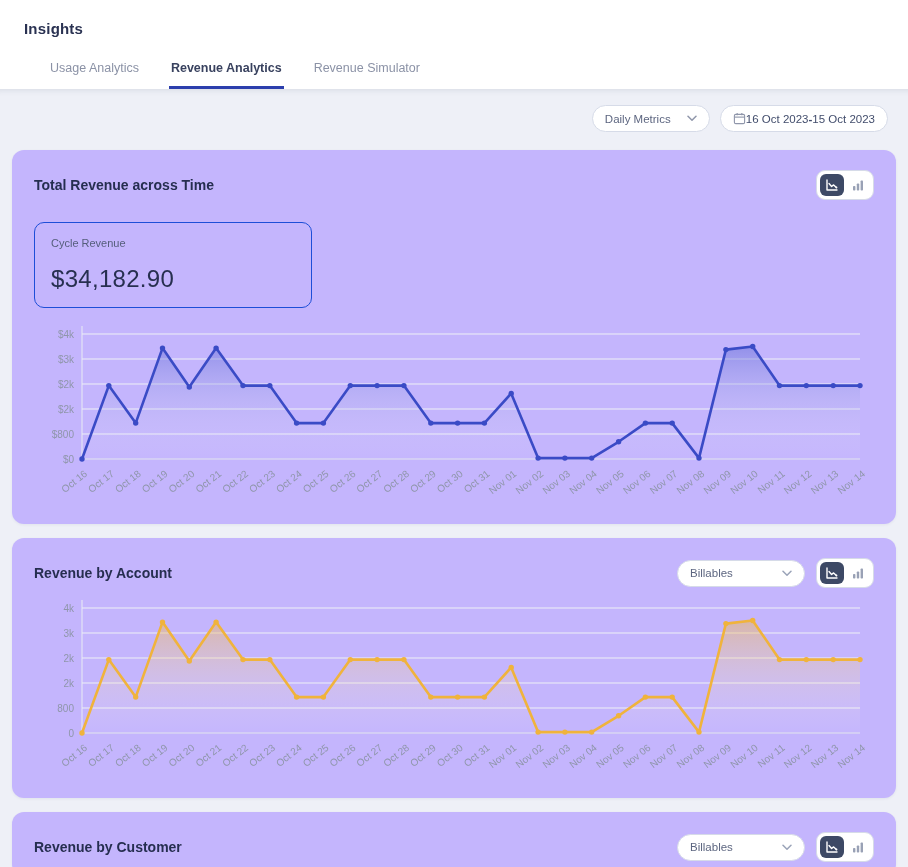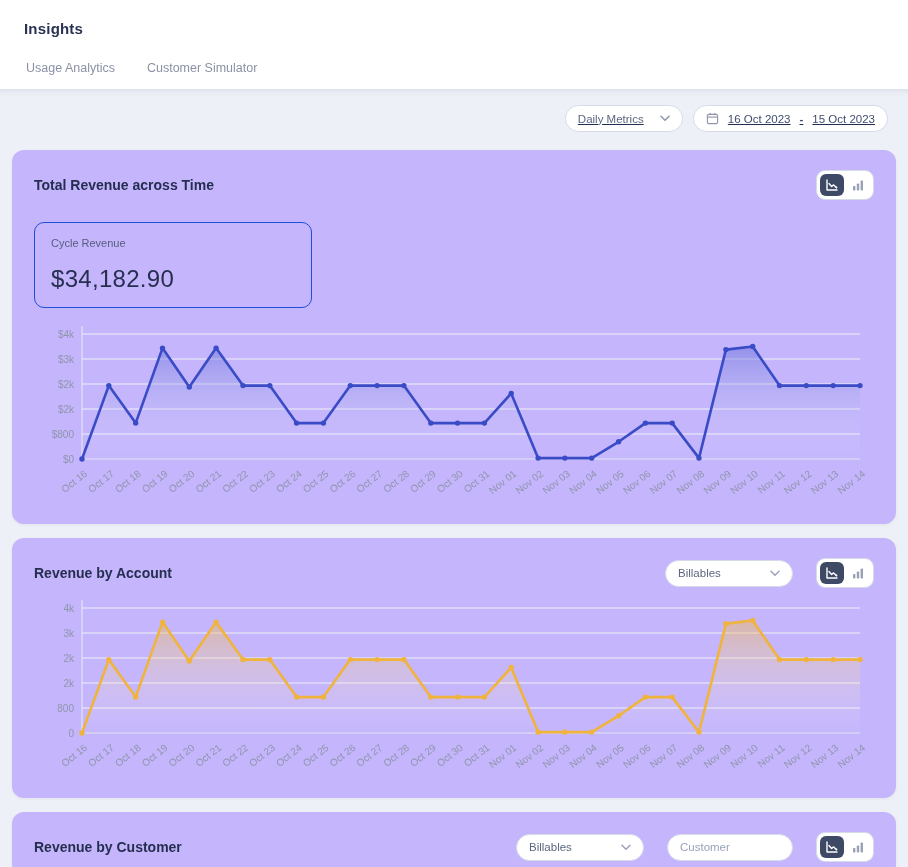--- a/index.html
+++ b/index.html
@@ -5,37 +5,37 @@
   * { box-sizing: border-box; margin: 0; padding: 0; }
   html,body { width: 908px; height: 867px; overflow: hidden; }
   body {
     font-family: "Liberation Sans", sans-serif;
     background: #eef0f7;
     color: #262e50;
   }
   
   .topbar { background:#ffffff; padding:20px 16px 0 24px; }
   .page-title { font-size:15px; font-weight:700; color:#2a3252; letter-spacing:.2px; }
-  .tabs { display:flex; gap:28px; margin-top:24px; }
+  .tabs { display:flex; gap:28px; margin-top:24px;margin-left:24px; }
   .tab { font-size:12.5px; color:#8b92a6; padding:0 2px 11px 2px; border-bottom:3px solid transparent; cursor:pointer; }
   .tab.active { color:#39425f; font-weight:700; border-bottom-color:#2c3fad; }
   
   .content { padding:14px 12px 0 12px; box-shadow: inset 0 7px 7px -7px rgba(30,40,80,.14); height:778px; }
-  .toolbar { display:flex; justify-content:flex-end; align-items:flex-end; gap:10px; margin:2px 8px 18px 0;text-decoration:underline; }
+  .toolbar { display:flex; justify-content:flex-end; align-items:flex-end; gap:10px; margin:2px 8px 18px 0; }
   .pill { display:inline-flex; align-items:center; background:#fff; border:1px solid #d6dbe8; border-radius:14px; height:27px; padding:0 12px; font-size:11.5px; }
   .select-pill { justify-content:space-between; color:#5d6680; }
   .toolbar .select-pill { width:118px; }
-  .date-pill { gap:9px; color:#424d6c; font-weight:500; }
+  .date-pill { color:#424d6c; font-weight:500; }
   .date-sep { color:#424d6c; font-weight:700; }
   .icon { display:inline-flex; align-items:center; justify-content:center; }
   
   .card { background:#c4b5fd; border-radius:12px; box-shadow:0 1px 3px rgba(25,33,61,.06); margin-bottom:14px; padding:20px 22px 14px 22px; }
   .card-head { display:flex; justify-content:space-between; align-items:center; }
   .card-title { font-size:14px; font-weight:700; color:#262e50; }
-  .controls { display:flex; align-items:center; gap:23px; }
+  .controls { display:flex; align-items:center; gap:11px; }
   .controls .select-pill { width:128px; }
   .input-pill { width:126px; color:#9aa3b8; }
   .input-pill input { border:none; outline:none; width:100%; font-size:11.5px; font-family:"Liberation Sans",sans-serif; color:#424d6c; background:transparent; }
   .input-pill input::placeholder { color:#9aa3b8; }
   
   .toggle { display:flex; align-items:center; gap:2px; border:1px solid #d6dbe8; border-radius:9px; background:#fff; padding:3px; }
   .toggle-seg { width:24px; height:22px; display:flex; align-items:center; justify-content:center; border-radius:6px; cursor:pointer; }
   .toggle-seg.selected { background:#3d4965; }
   
   .stat-box { width:278px; border:1px solid #1d4ed8; border-radius:10px; padding:14px 16px; margin:22px 0 12px 0; }
@@ -45,21 +45,22 @@
   .chart-wrap { margin-top:6px; }
   svg text { font-family:"Liberation Sans",sans-serif; font-size:10px; fill:#8f96aa; }
 </style>
 </head>
 <body>
 
 <header class="topbar">
   <div class="page-title">Insights</div>
   <nav class="tabs">
     <div class="tab">Usage Analytics</div>
-    <div class="tab">Customer Simulator</div>
+    <div class="tab active">Revenue Analytics</div>
+    <div class="tab">Revenue Simulator</div>
   </nav>
 </header>
 
 <main class="content">
 
   <div class="toolbar">
     <div class="pill select-pill">
       <span>Daily Metrics</span>
       <span class="icon">
         <svg width="10" height="7" viewBox="0 0 10 7">
@@ -335,23 +336,20 @@
       <h2 class="card-title">Revenue by Customer</h2>
       <div class="controls">
         <div class="pill select-pill">
           <span>Billables</span>
           <span class="icon">
             <svg width="10" height="7" viewBox="0 0 10 7">
                 <path d="M1 1.2l4 4 4-4" stroke="#9aa3b8" stroke-width="1.5" fill="none" stroke-linecap="round" stroke-linejoin="round"></path>
               </svg>
           </span>
         </div>
-        <div class="pill input-pill">
-          <input type="text" placeholder="Customer" style="">
-        </div>
         <div class="toggle">
           <span class="toggle-seg selected">
             <span class="icon">
               <svg width="14" height="14" viewBox="0 0 14 14" fill="none" stroke="#ffffff" stroke-width="1.4" stroke-linecap="round" stroke-linejoin="round">
                 <path d="M2 2v10h10"></path>
                   <path d="M4 5.5l2.6 3 2-1.6 2.8 2.6"></path>
                   <circle cx="11.4" cy="9.5" r="1" fill="#fff" stroke="none"></circle>
               </svg>
             </span>
           </span>

